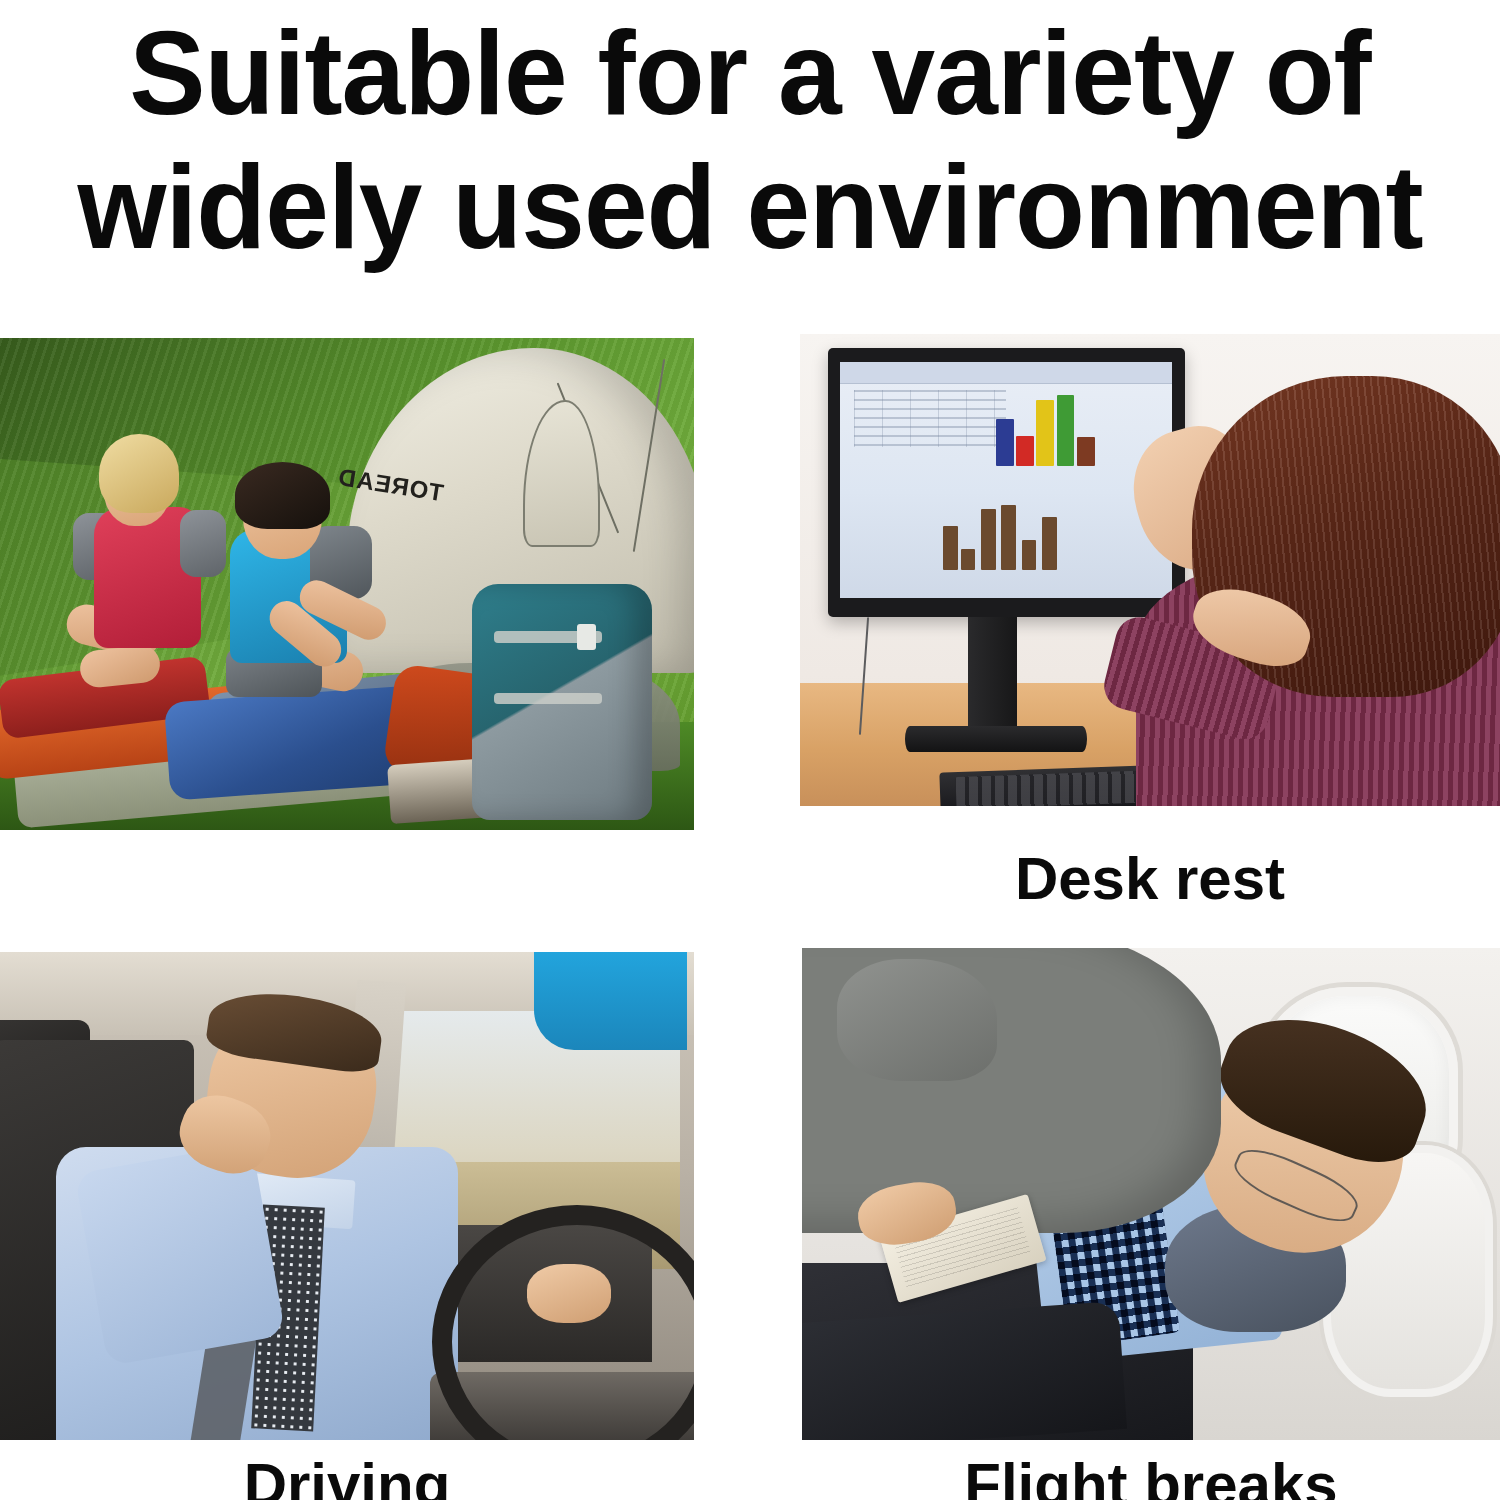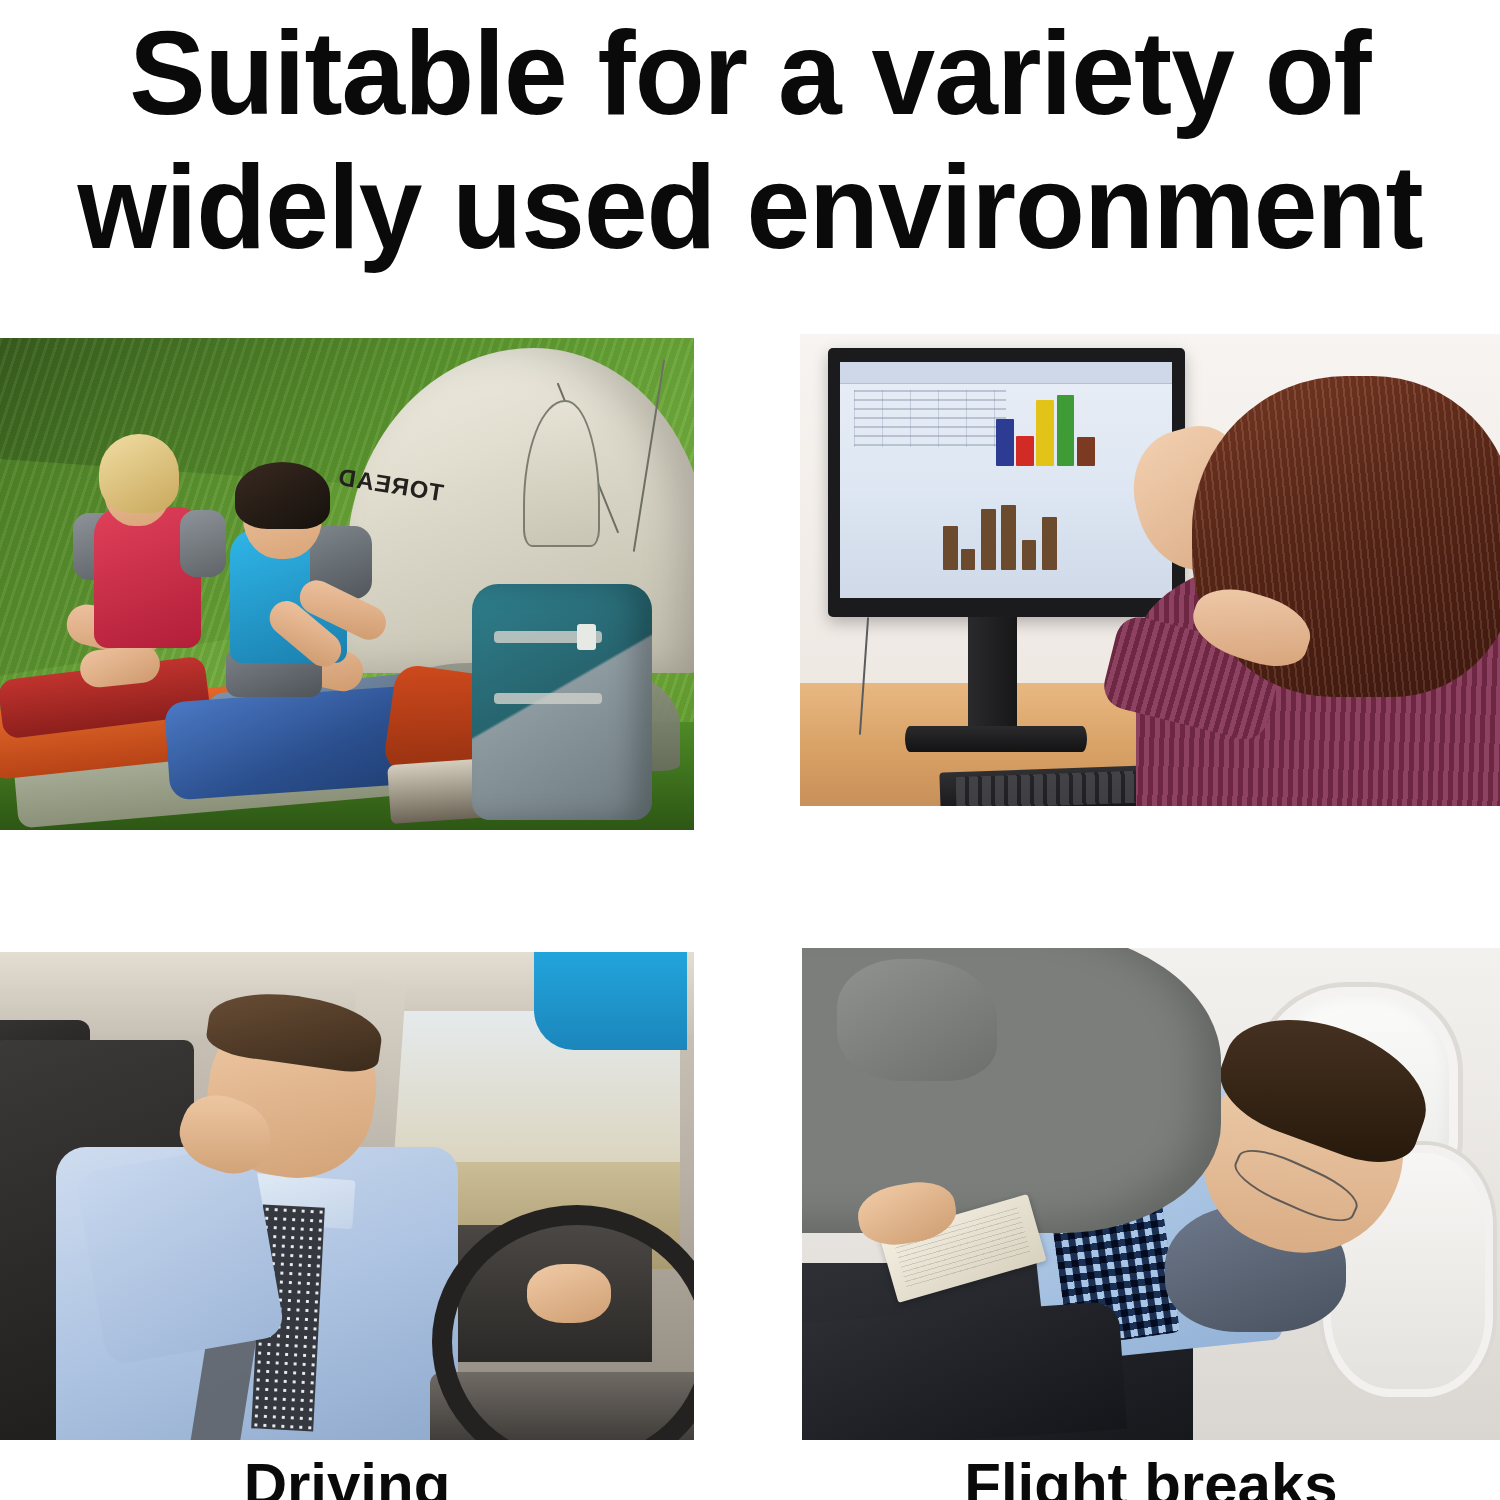--- a/index.html
+++ b/index.html
@@ -595,20 +595,21 @@
 
     <div class="woman2-body"></div>
     <div class="woman2-arm"></div>
     <div class="woman2-neck"></div>
     <div class="woman2-face"></div>
     <div class="woman2-hair">
       <div class="woman2-hair-sheen"></div>
     </div>
     <div class="woman2-hand"></div>
   </div>
+  <div class="caption" id="cap-desk">Desk rest</div>
 
   <div class="photo" id="photo-driving">
     <div class="car-interior"></div>
     <div class="car-roof"></div>
     <div class="car-window"></div>
     <div class="car-road"></div>
     <div class="car-sky-blue"></div>
     <div class="car-pillar"></div>
     <div class="car-door"></div>
     <div class="car-headrest"></div>

